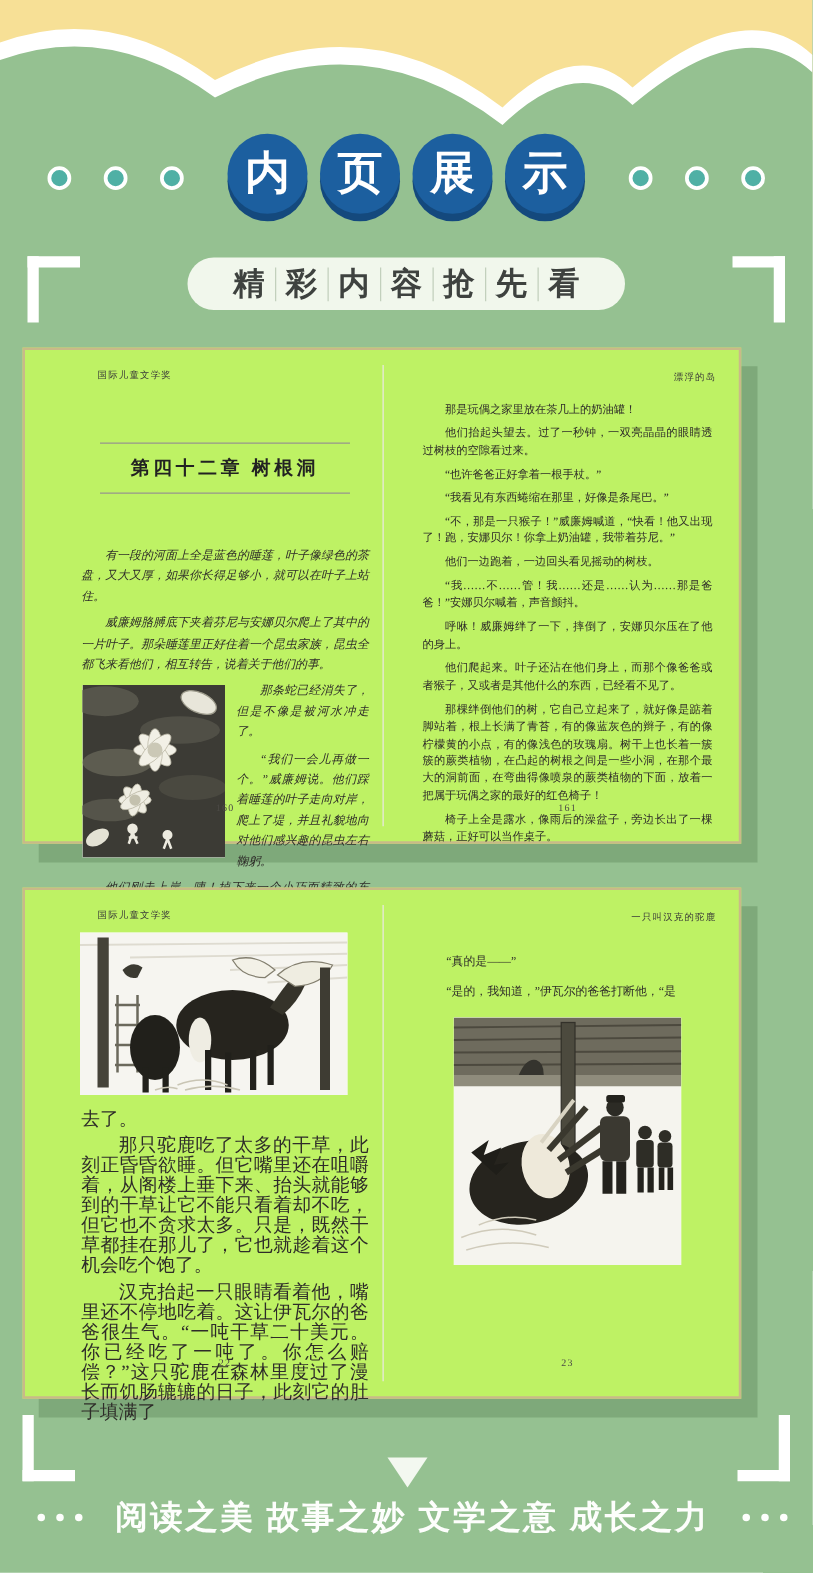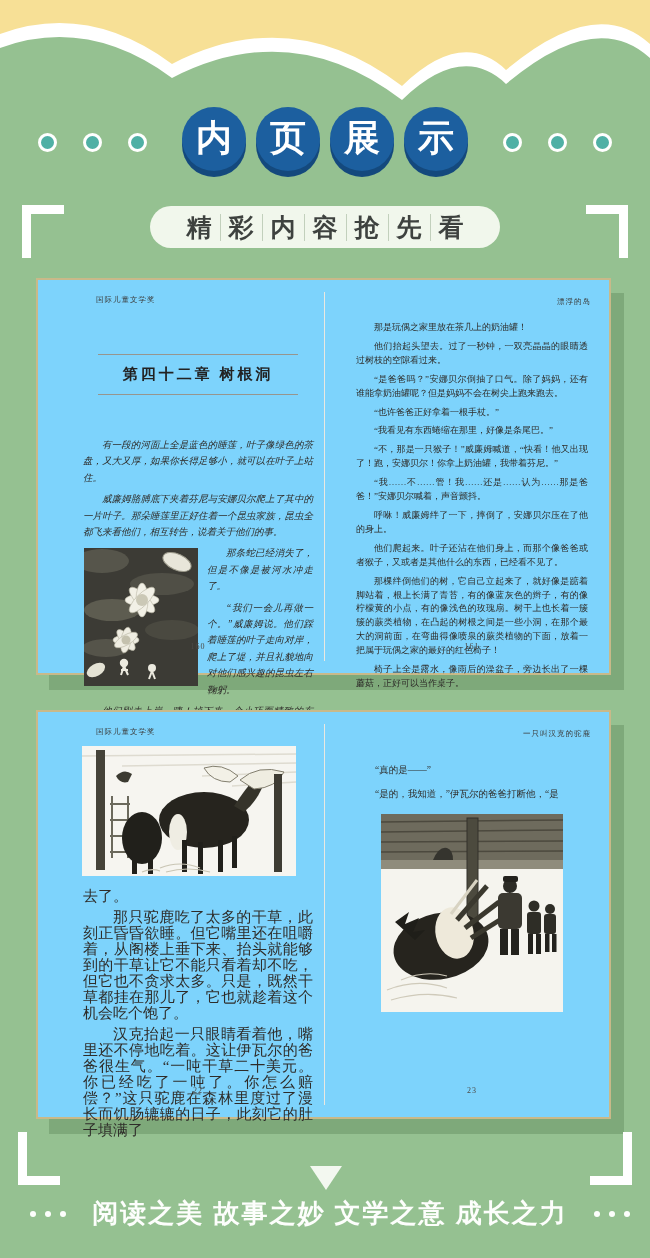--- a/index.html
+++ b/index.html
@@ -30,21 +30,21 @@
 
   
   .bracket{position:absolute;width:33px;height:44px;}
   .b-tl{left:22px;top:205px;border-top:9px solid #fff;border-left:9px solid #fff;}
   .b-tr{right:22px;top:205px;border-top:9px solid #fff;border-right:9px solid #fff;}
   .b-bl{left:18px;top:1132px;border-bottom:9px solid #fff;border-left:9px solid #fff;}
   .b-br{right:18px;top:1132px;border-bottom:9px solid #fff;border-right:9px solid #fff;}
 
   
   .panel{
-    position:absolute;left:36px;width:575px;background:#7dd3fc;
+    position:absolute;left:18px;width:575px;background:#bef264;
     border:2px solid #C9B989;box-shadow:13px 15px 0 #7EA97A;box-sizing:border-box;
   }
   .panel1{top:278px;height:397px;}
   .panel2{top:710px;height:409px;}
   .spine{position:absolute;left:50%;top:12px;bottom:12px;width:1px;background:#EAE8E0;}
   .pg{position:absolute;top:0;height:100%;font-family:"Liberation Serif","DejaVu Serif",serif;color:#2E2C29;}
   .pg-left{left:40px;width:240px;}
   .pg-right{left:313px;width:242px;}
   .rh{position:absolute;font-size:7.5px;color:#3A3A38;letter-spacing:1px;}
   .rh-l{top:15px;left:18px;}
@@ -179,24 +179,24 @@
         <p class="bp">他们刚走上岸，咦！掉下来一个小巧而精致的东西，看上去像是银的。</p>
       </div>
       <div class="pagenum">160</div>
     </div>
 
     <div class="pg pg-right">
       <div class="rh rh-r">漂浮的岛</div>
       <div class="body-text b-s1r">
         <p class="bp">那是玩偶之家里放在茶几上的奶油罐！</p>
         <p class="bp">他们抬起头望去。过了一秒钟，一双亮晶晶的眼睛透过树枝的空隙看过来。</p>
-        <p class="bp">“是爸爸吗？”安娜贝尔倒抽了口气。除了妈妈，还有谁能拿奶油罐呢？但是妈妈不会在树尖上跑来跑去。</p>
         <p class="bp">“也许爸爸正好拿着一根手杖。”</p>
         <p class="bp">“我看见有东西蜷缩在那里，好像是条尾巴。”</p>
         <p class="bp">“不，那是一只猴子！”威廉姆喊道，“快看！他又出现了！跑，安娜贝尔！你拿上奶油罐，我带着芬尼。”</p>
+        <p class="bp">他们一边跑着，一边回头看见摇动的树枝。</p>
         <p class="bp">“我……不……管！我……还是……认为……那是爸爸！”安娜贝尔喊着，声音颤抖。</p>
         <p class="bp">呼咻！威廉姆绊了一下，摔倒了，安娜贝尔压在了他的身上。</p>
         <p class="bp">他们爬起来。叶子还沾在他们身上，而那个像爸爸或者猴子，又或者是其他什么的东西，已经看不见了。</p>
         <p class="bp">那棵绊倒他们的树，它自己立起来了，就好像是踮着脚站着，根上长满了青苔，有的像蓝灰色的辫子，有的像柠檬黄的小点，有的像浅色的玫瑰扇。树干上也长着一簇簇的蕨类植物，在凸起的树根之间是一些小洞，在那个最大的洞前面，在弯曲得像喷泉的蕨类植物的下面，放着一把属于玩偶之家的最好的红色椅子！</p>
         <p class="bp">椅子上全是露水，像雨后的澡盆子，旁边长出了一棵蘑菇，正好可以当作桌子。</p>
       </div>
       <div class="pagenum">161</div>
     </div>
   </section>
 

